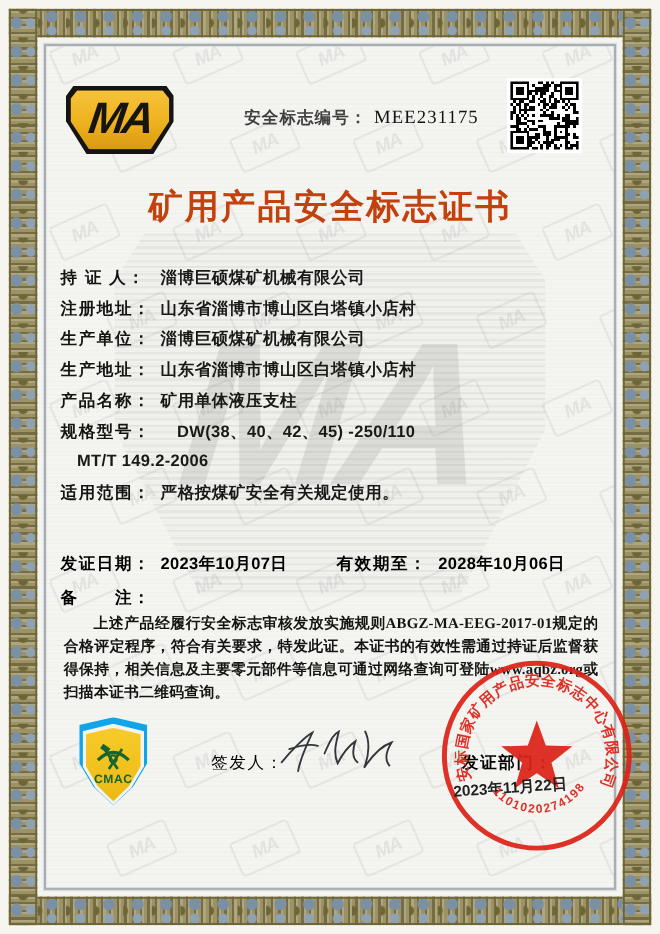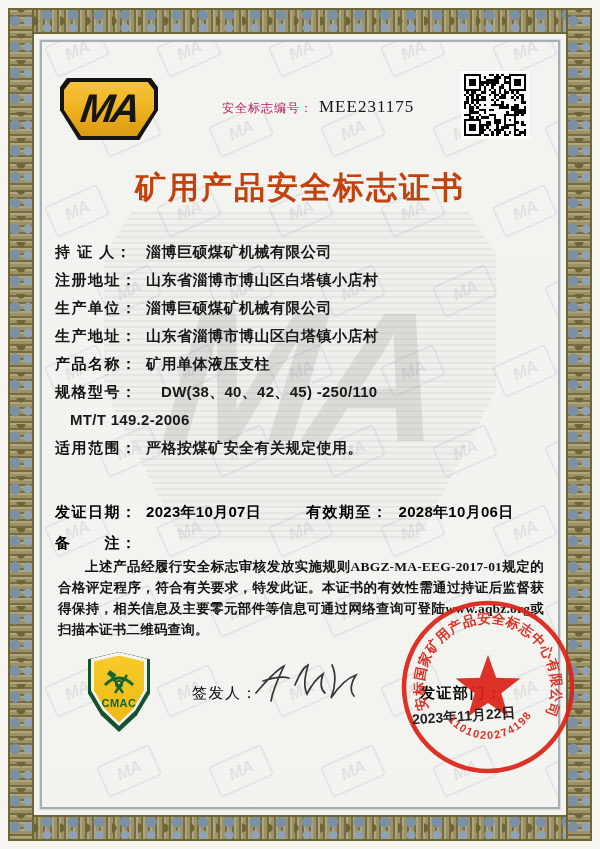--- a/index.html
+++ b/index.html
@@ -48,21 +48,21 @@
   .ma-logo{position:absolute;left:60px;top:78px;width:98px;height:62px;
     clip-path:polygon(7% 0,93% 0,100% 15%,100% 52%,81% 100%,19% 100%,0 52%,0 15%);
     background:#151413;display:flex;align-items:center;justify-content:center;}
   .ma-logo .inner{width:90px;height:54px;clip-path:polygon(7% 0,93% 0,100% 15%,100% 52%,81% 100%,19% 100%,0 52%,0 15%);
     background:linear-gradient(180deg,#f6c33a 0%,#eeb11e 55%,#d99a12 100%);
     display:flex;align-items:center;justify-content:center;}
   .ma-logo .letters{font-weight:bold;font-style:italic;font-size:40px;letter-spacing:-3px;
     color:#161512;transform:skewX(-8deg);line-height:1;padding-bottom:2px;}
 
   .certno{position:absolute;left:222px;top:97px;display:flex;align-items:baseline;}
-  .certno .lbl{font-size:12px;font-weight:normal;color:#be185d;letter-spacing:1px;white-space:pre;}
+  .certno .lbl{font-size:15px;font-weight:bold;color:#404040;letter-spacing:1px;white-space:pre;}
   .certno .val{font-family:"Liberation Serif",serif;font-size:17px;color:#141414;letter-spacing:1px;margin-left:6px;}
 
   .qr{position:absolute;left:461px;top:71px;width:68px;height:68px;background:#fff;padding:3px;box-sizing:border-box;}
   .qr svg{display:block;width:62px;height:62px;}
 
   .title{position:absolute;left:0;right:0;top:167px;text-align:center;
     font-size:31px;font-weight:bold;color:#c2410c;letter-spacing:2px;}
 
   
   .fields{position:absolute;left:55px;right:65px;top:243px;}
@@ -74,23 +74,23 @@
   .daterow{display:flex;align-items:baseline;margin-top:4px;}
   .daterow .lbl{font-size:15px;font-weight:bold;letter-spacing:1.5px;white-space:pre;width:91px;flex:none;}
   .daterow .val{font-size:15px;font-weight:bold;letter-spacing:.3px;width:160px;flex:none;}
   .remark{margin-top:12px;}
 
   .statement{position:absolute;left:58px;right:56px;top:556px;
     font-family:"Liberation Serif",serif;font-size:13.5px;font-weight:bold;color:#141414;
     line-height:21px;text-align:justify;text-indent:2em;letter-spacing:.2px;}
 
   
-  .cmac{position:absolute;left:88px;top:652px;width:62px;height:80px;
+  .cmac{position:absolute;left:72px;top:652px;width:62px;height:80px;
     clip-path:polygon(0 9%,50% 0,100% 9%,100% 52%,79% 79%,50% 100%,21% 79%,0 52%);
-    background:#14532d;display:flex;align-items:flex-start;justify-content:center;}
+    background:#0ea5e9;display:flex;align-items:flex-end;justify-content:center;}
   .cmac .ring{width:56px;height:74px;clip-path:polygon(0 9%,50% 0,100% 9%,100% 52%,79% 79%,50% 100%,21% 79%,0 52%);
     background:#f3f3f0;display:flex;align-items:center;justify-content:center;}
   .cmac .field{width:50px;height:67px;clip-path:polygon(0 9%,50% 0,100% 9%,100% 52%,79% 79%,50% 100%,21% 79%,0 52%);
     background:linear-gradient(180deg,#f7cb2a,#edb914);display:flex;flex-direction:column;align-items:center;justify-content:center;}
   .cmac .label{font-size:11px;font-weight:bold;color:#17642f;letter-spacing:.5px;margin-top:-2px;}
 
   .signer{position:absolute;left:192px;top:684px;font-size:15px;font-weight:normal;letter-spacing:1.5px;}
   .signature{position:absolute;left:248px;top:655px;}
   .dept{position:absolute;left:420px;top:684px;font-size:15px;font-weight:bold;letter-spacing:1.5px;}
 

